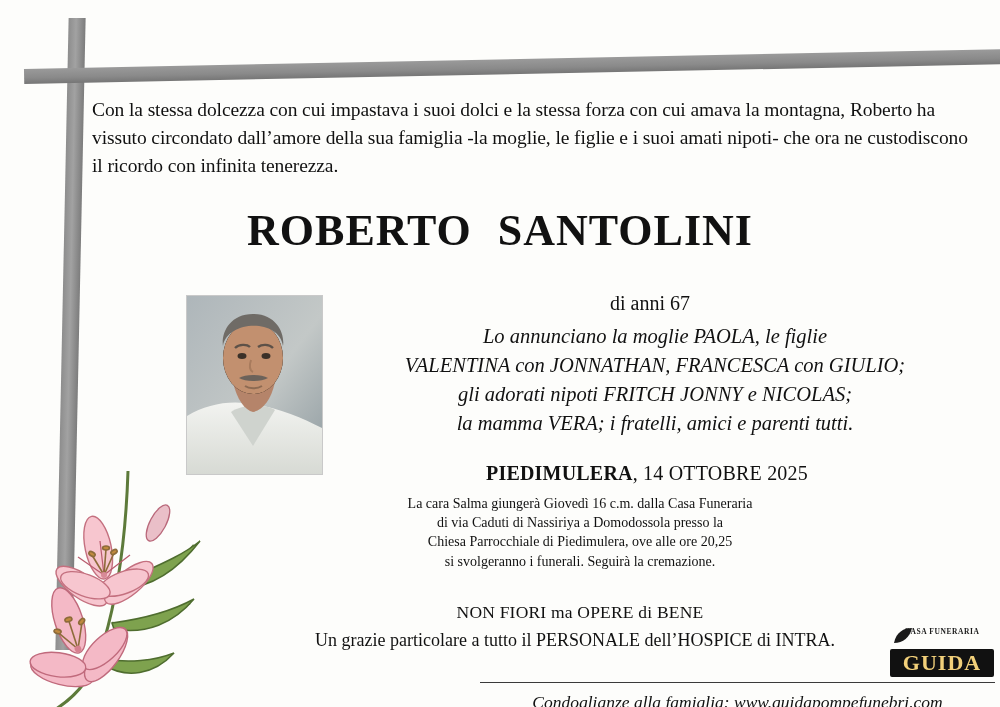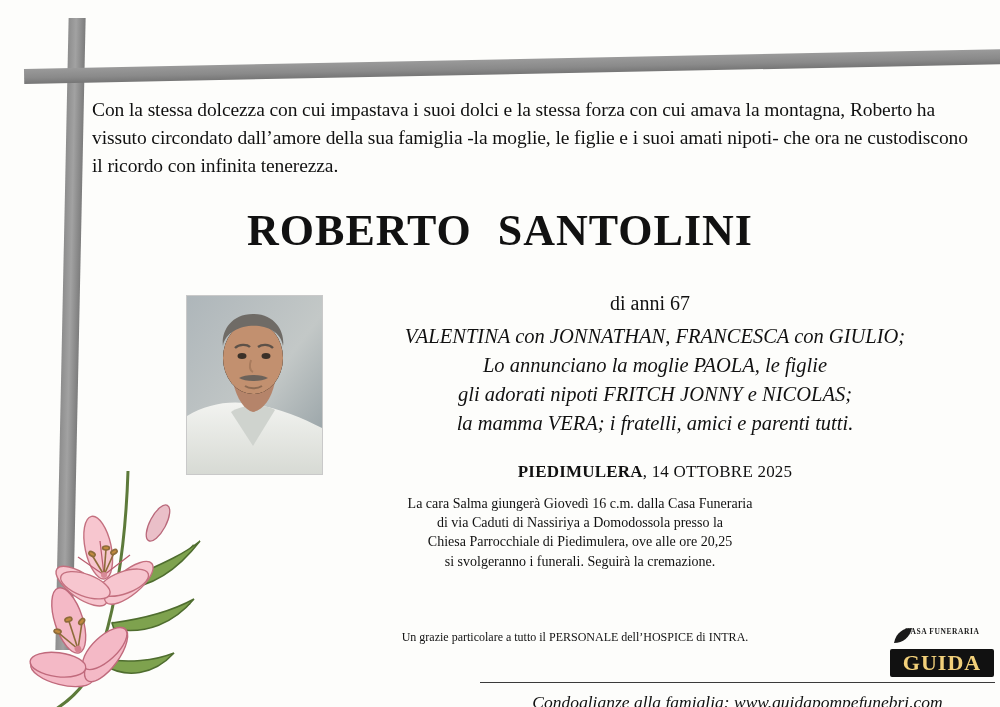--- a/index.html
+++ b/index.html
@@ -99,25 +99,25 @@
     left: 330px;
     top: 322px;
     width: 650px;
     text-align: center;
     font-style: italic;
     font-size: 20.5px;
     line-height: 1.42;
   }
   .place-date {
     position: absolute;
-    left: 330px;
+    left: 322px;
     top: 462px;
     width: 650px;
     text-align: center;
-    font-size: 17px;
+    font-size: 20px;
     letter-spacing: 0.2px;
   }
   .place-date b { font-weight: bold; }
 
   .service {
     position: absolute;
     left: 180px;
     top: 494px;
     width: 800px;
     text-align: center;
@@ -133,21 +133,21 @@
     text-align: center;
     font-size: 17.5px;
     letter-spacing: 0.2px;
   }
   .thanks-staff {
     position: absolute;
     left: 180px;
     top: 630px;
     width: 790px;
     text-align: center;
-    font-size: 12px;
+    font-size: 18px;
   }
   .thanks-all {
     position: absolute;
     left: 110px;
     top: 655px;
     width: 640px;
     text-align: center;
     font-style: italic;
     font-size: 17.5px;
   }
@@ -296,37 +296,38 @@
       <path d="M71 51 C75 48 82 48 86 52" stroke="#5d5148" stroke-width="2.4" fill="none"></path>
       <path d="M52 82 C58 78 74 78 81 82 C74 86 58 86 52 82 Z" fill="#6c625a"></path>
       <path d="M64 64 C62 70 62 74 66 76" stroke="#a87b5d" stroke-width="2" fill="none"></path>
       <path d="M58 90 C62 93 70 93 75 90" stroke="#8d6a52" stroke-width="2" fill="none"></path>
     </svg>
   </div>
 
   <div class="age">di anni 67</div>
 
   <div class="announce">
+    <div>Lo annunciano la moglie PAOLA, le figlie</div>
     <div>VALENTINA con JONNATHAN, FRANCESCA con GIULIO;</div>
-    <div>Lo annunciano la moglie PAOLA, le figlie</div>
     <div>gli adorati nipoti FRITCH JONNY e NICOLAS;</div>
     <div>la mamma VERA; i fratelli, amici e parenti tutti.</div>
   </div>
 
   <div class="place-date">
     <b>PIEDIMULERA</b><span>, 14 OTTOBRE 2025</span>
   </div>
 
   <div class="service">
     <div>La cara Salma giungerà Giovedì 16 c.m. dalla Casa Funeraria</div>
     <div>di via Caduti di Nassiriya a Domodossola presso la</div>
     <div>Chiesa Parrocchiale di Piedimulera, ove alle ore 20,25</div>
     <div>si svolgeranno i funerali. Seguirà la cremazione.</div>
   </div>
 
+  <div class="flowers">NON FIORI ma OPERE di BENE</div>
   <div class="thanks-staff">Un grazie particolare a tutto il PERSONALE dell’HOSPICE di INTRA.</div>
   <div class="condolences">Condoglianze alla famiglia: www.guidapompefunebri.com</div>
 
   <div class="logo">
     <svg class="leaf" width="22" height="20" viewBox="0 0 22 20">
       <path d="M2 17 C4 6 12 2 20 2 C18 11 11 17 2 17 Z" fill="#1a1a1a"></path>
     </svg>
     <div class="top-label">CASA FUNERARIA</div>
     <div class="brand">GUIDA</div>
   </div>

